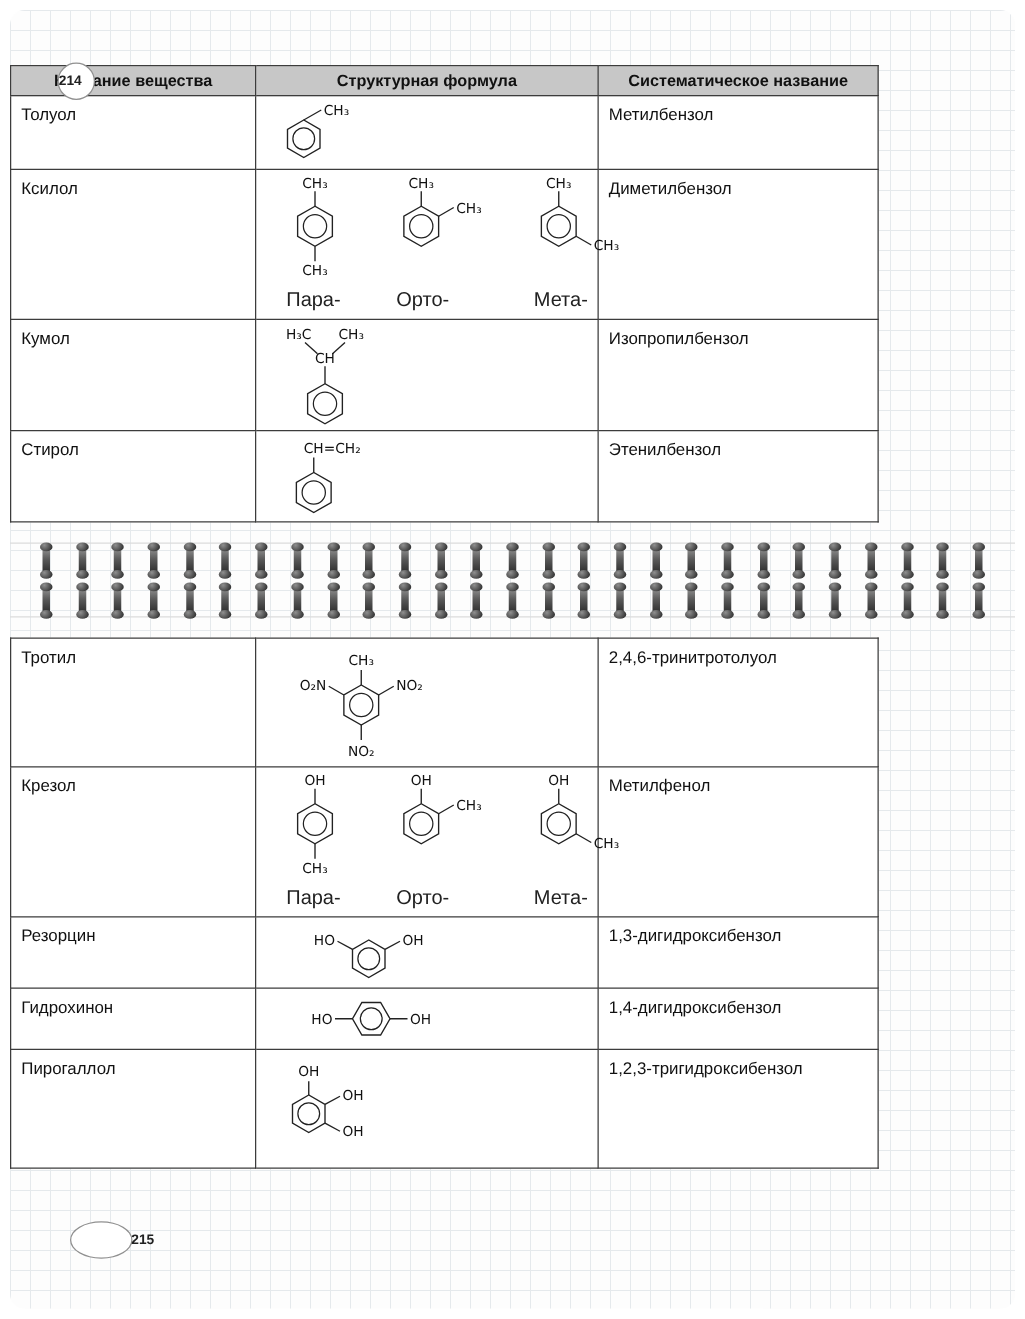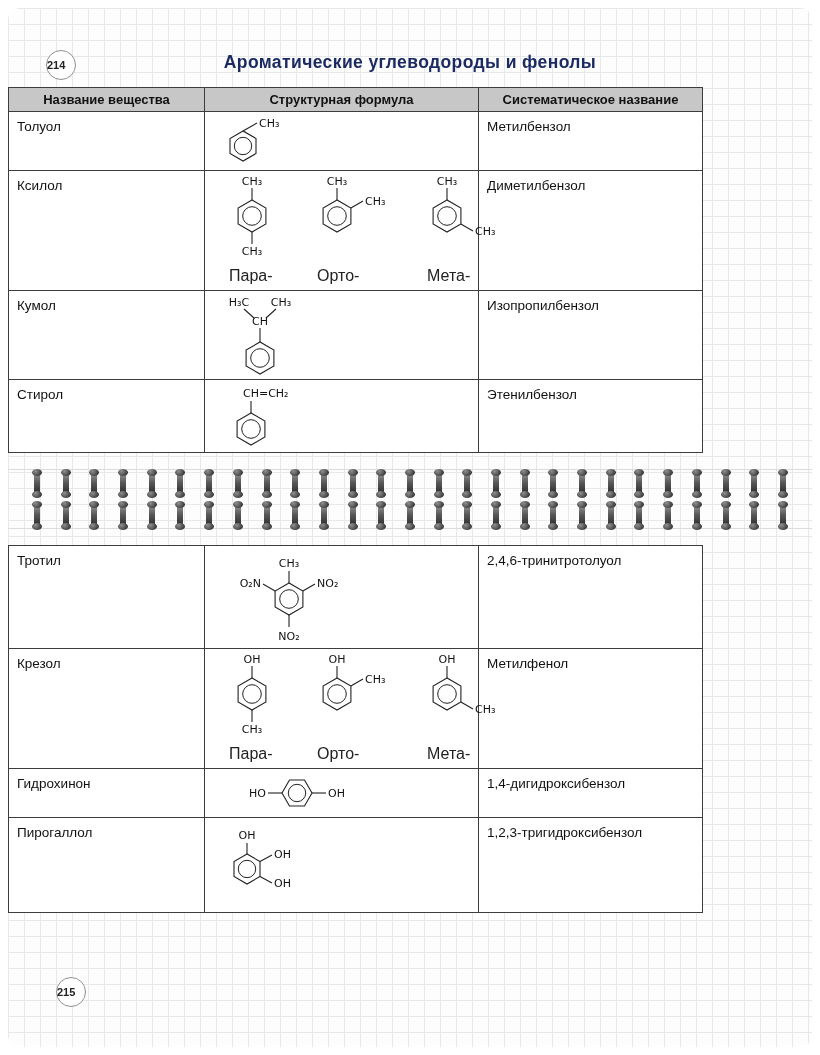--- a/index.html
+++ b/index.html
@@ -27,21 +27,21 @@
     position:absolute;
     width:30px; height:30px;
     border-radius:50%;
     background:#ffffff;
     border:1.5px solid #909090;
     display:flex; align-items:center; justify-content:flex-start;
     font-size:11px; font-weight:bold; color:#222;
     z-index:3;
   }
   .page-badge.top { left:38px; top:42px; }
-  .page-badge.bottom { left:48px; bottom:40px; }
+  .page-badge.bottom { left:48px; bottom:40px;padding-left:48px; }
   .title {
     margin:0 0 14px 0;
     text-align:center;
     font-size:17.5px;
     font-weight:bold;
     letter-spacing:0.4px;
     color:var(--title-color,#1b2a63);
   }
   .chem-table {
     border-collapse:collapse;
@@ -109,21 +109,20 @@
 </style>
 </head>
 <body>
 
 <div class="sheet">
 
   <div class="page-badge top">
     <span>214</span>
   </div>
 
-  <h1 class="title">Ароматические  углеводороды  и  фенолы</h1>
 
   <table class="chem-table">
     <colgroup>
         <col class="c1">
         <col class="c2">
         <col class="c3">
       </colgroup>
     <thead>
       <tr>
         <th>Название  вещества</th>
@@ -405,20 +404,38 @@
                   <text x="32" y="11" text-anchor="middle" font-size="11" fill="#111" class="chem-label">OH</text>
                   <text x="60" y="61" text-anchor="start" font-size="11" fill="#111" class="chem-label">CH₃</text>
                 </svg>
                 <div class="caption">Мета-</div>
               </div>
             </div>
           </td>
           <td>Метилфенол</td>
         </tr>
         <tr>
+          <td>Резорцин</td>
+          <td class="formula">
+            <div class="structs">
+              <div class="struct">
+                <svg width="160" height="50">
+                  <polygon points="78.0,15.0 65.0,22.5 65.0,37.5 78.0,45.0 91.0,37.5 91.0,22.5" fill="none" stroke="#222" stroke-width="1.1"></polygon>
+                  <circle cx="78" cy="30" r="8.7" fill="none" stroke="#222" stroke-width="1"></circle>
+                  <line x1="65" y1="22.5" x2="53" y2="16" stroke="#222" stroke-width="1.1"></line>
+                  <line x1="91" y1="22.5" x2="103" y2="16" stroke="#222" stroke-width="1.1"></line>
+                  <text x="51" y="19" text-anchor="end" font-size="11" fill="#111" class="chem-label">HO</text>
+                  <text x="105" y="19" text-anchor="start" font-size="11" fill="#111" class="chem-label">OH</text>
+                </svg>
+              </div>
+            </div>
+          </td>
+          <td>1,3-дигидроксибензол</td>
+        </tr>
+        <tr>
           <td>Гидрохинон</td>
           <td class="formula">
             <div class="structs">
               <div class="struct">
                 <svg width="160" height="42">
                   <polygon points="95.0,21.0 87.5,8.0 72.5,8.0 65.0,21.0 72.5,34.0 87.5,34.0" fill="none" stroke="#222" stroke-width="1.1"></polygon>
                   <circle cx="80" cy="21" r="8.7" fill="none" stroke="#222" stroke-width="1"></circle>
                   <line x1="65" y1="21" x2="51" y2="21" stroke="#222" stroke-width="1.1"></line>
                   <line x1="95" y1="21" x2="109" y2="21" stroke="#222" stroke-width="1.1"></line>
                   <text x="49" y="25" text-anchor="end" font-size="11" fill="#111" class="chem-label">HO</text>

